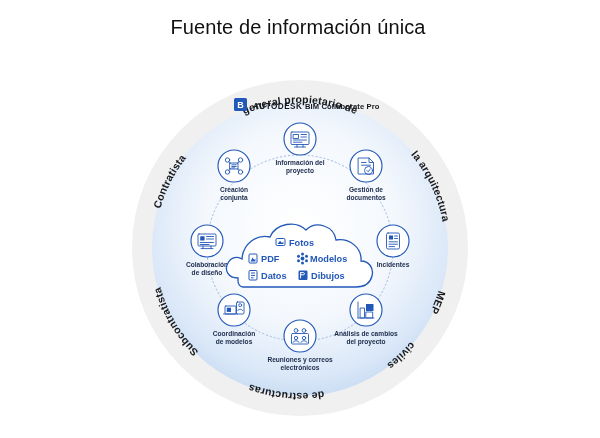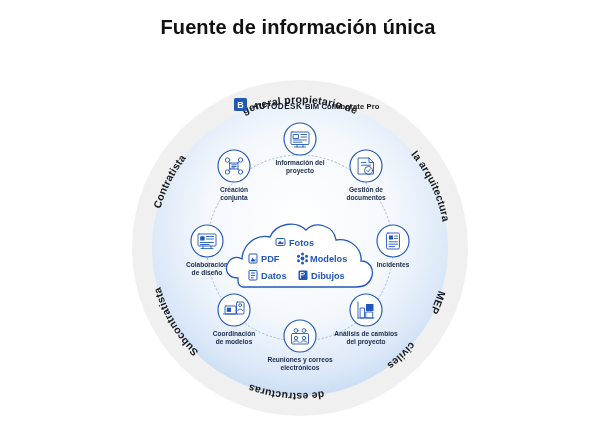--- a/index.html
+++ b/index.html
@@ -15,21 +15,21 @@
     overflow: hidden;
   }
 
   #page-title {
     position: absolute;
     top: 16px;
     left: 0;
     width: 596px;
     text-align: center;
     font-size: 20px;
-    font-weight: bold;
+    font-weight: normal;
     color: #111111;
     letter-spacing: 0.1px;
   }
 
   #diagram-wrap {
     position: absolute;
     top: 48px;
     left: 0;
     width: 600px;
     height: 390px;

